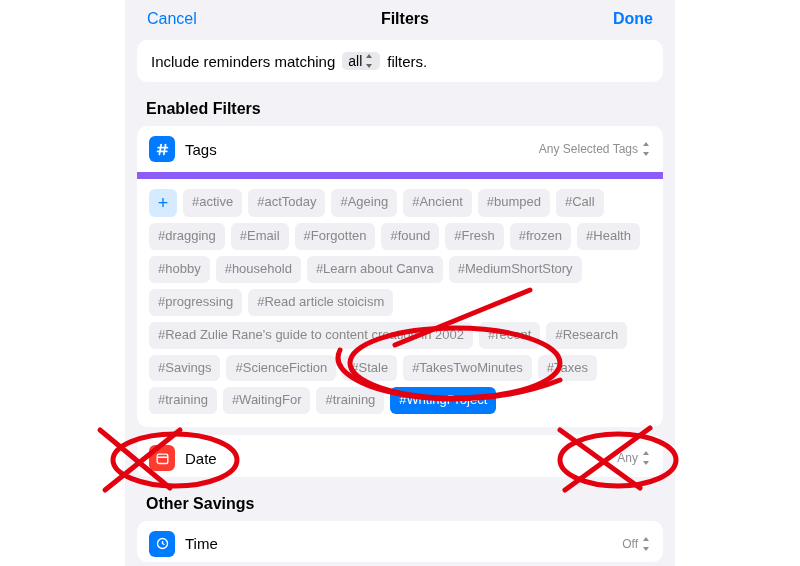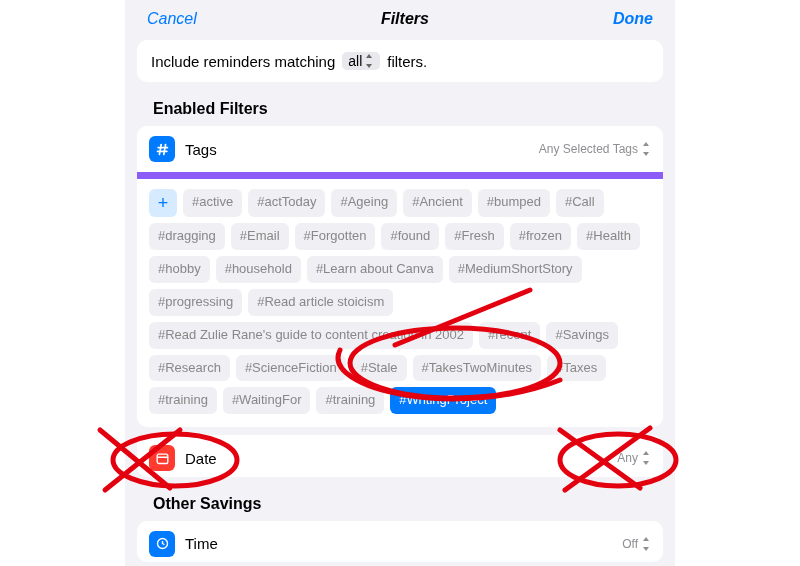--- a/index.html
+++ b/index.html
@@ -21,21 +21,20 @@
     background: #f2f2f7;
     display: flex;
     flex-direction: column;
   }
   .nav {
     display: flex;
     align-items: center;
     justify-content: space-between;
     padding: 10px 22px 8px 22px;
     background: #f2f2f7;
-    font-style: italic;
   }
   .nav-left, .nav-right {
     color: #007aff;
     font-size: 16px;
     cursor: pointer;
   }
   .nav-right { font-weight: 600; }
   .nav-title {
     font-size: 16px;
     font-weight: 600;
@@ -56,21 +55,21 @@
     padding: 1px 6px;
     display: inline-flex;
     align-items: center;
     gap: 3px;
     font-size: 14px;
   }
   .section-h {
     font-size: 16px;
     font-weight: 700;
     color: #000;
-    margin: 14px 16px 4px 28px;
+    margin: 14px 16px 4px 21px;
   }
   .filter-card {
     margin: 4px 12px;
     background: #fff;
     border-radius: 10px;
     overflow: hidden;
   }
   .filter-head {
     display: flex;
     align-items: center;
@@ -207,22 +206,22 @@
         <span class="tag-chip">#frozen</span>
         <span class="tag-chip">#Health</span>
         <span class="tag-chip">#hobby</span>
         <span class="tag-chip">#household</span>
         <span class="tag-chip">#Learn about Canva</span>
         <span class="tag-chip">#MediumShortStory</span>
         <span class="tag-chip">#progressing</span>
         <span class="tag-chip">#Read article stoicism</span>
         <span class="tag-chip">#Read Zulie Rane's guide to content creation in 2002</span>
         <span class="tag-chip">#recent</span>
+        <span class="tag-chip">#Research</span>
         <span class="tag-chip">#Savings</span>
-        <span class="tag-chip">#Research</span>
         <span class="tag-chip">#ScienceFiction</span>
         <span class="tag-chip">#Stale</span>
         <span class="tag-chip">#TakesTwoMinutes</span>
         <span class="tag-chip">#Taxes</span>
         <span class="tag-chip">#training</span>
         <span class="tag-chip">#WaitingFor</span>
         <span class="tag-chip">#training</span>
         <span class="tag-chip sel">#WritingProject</span>
       </div>
     <div class="show-less">Show Less</div>

